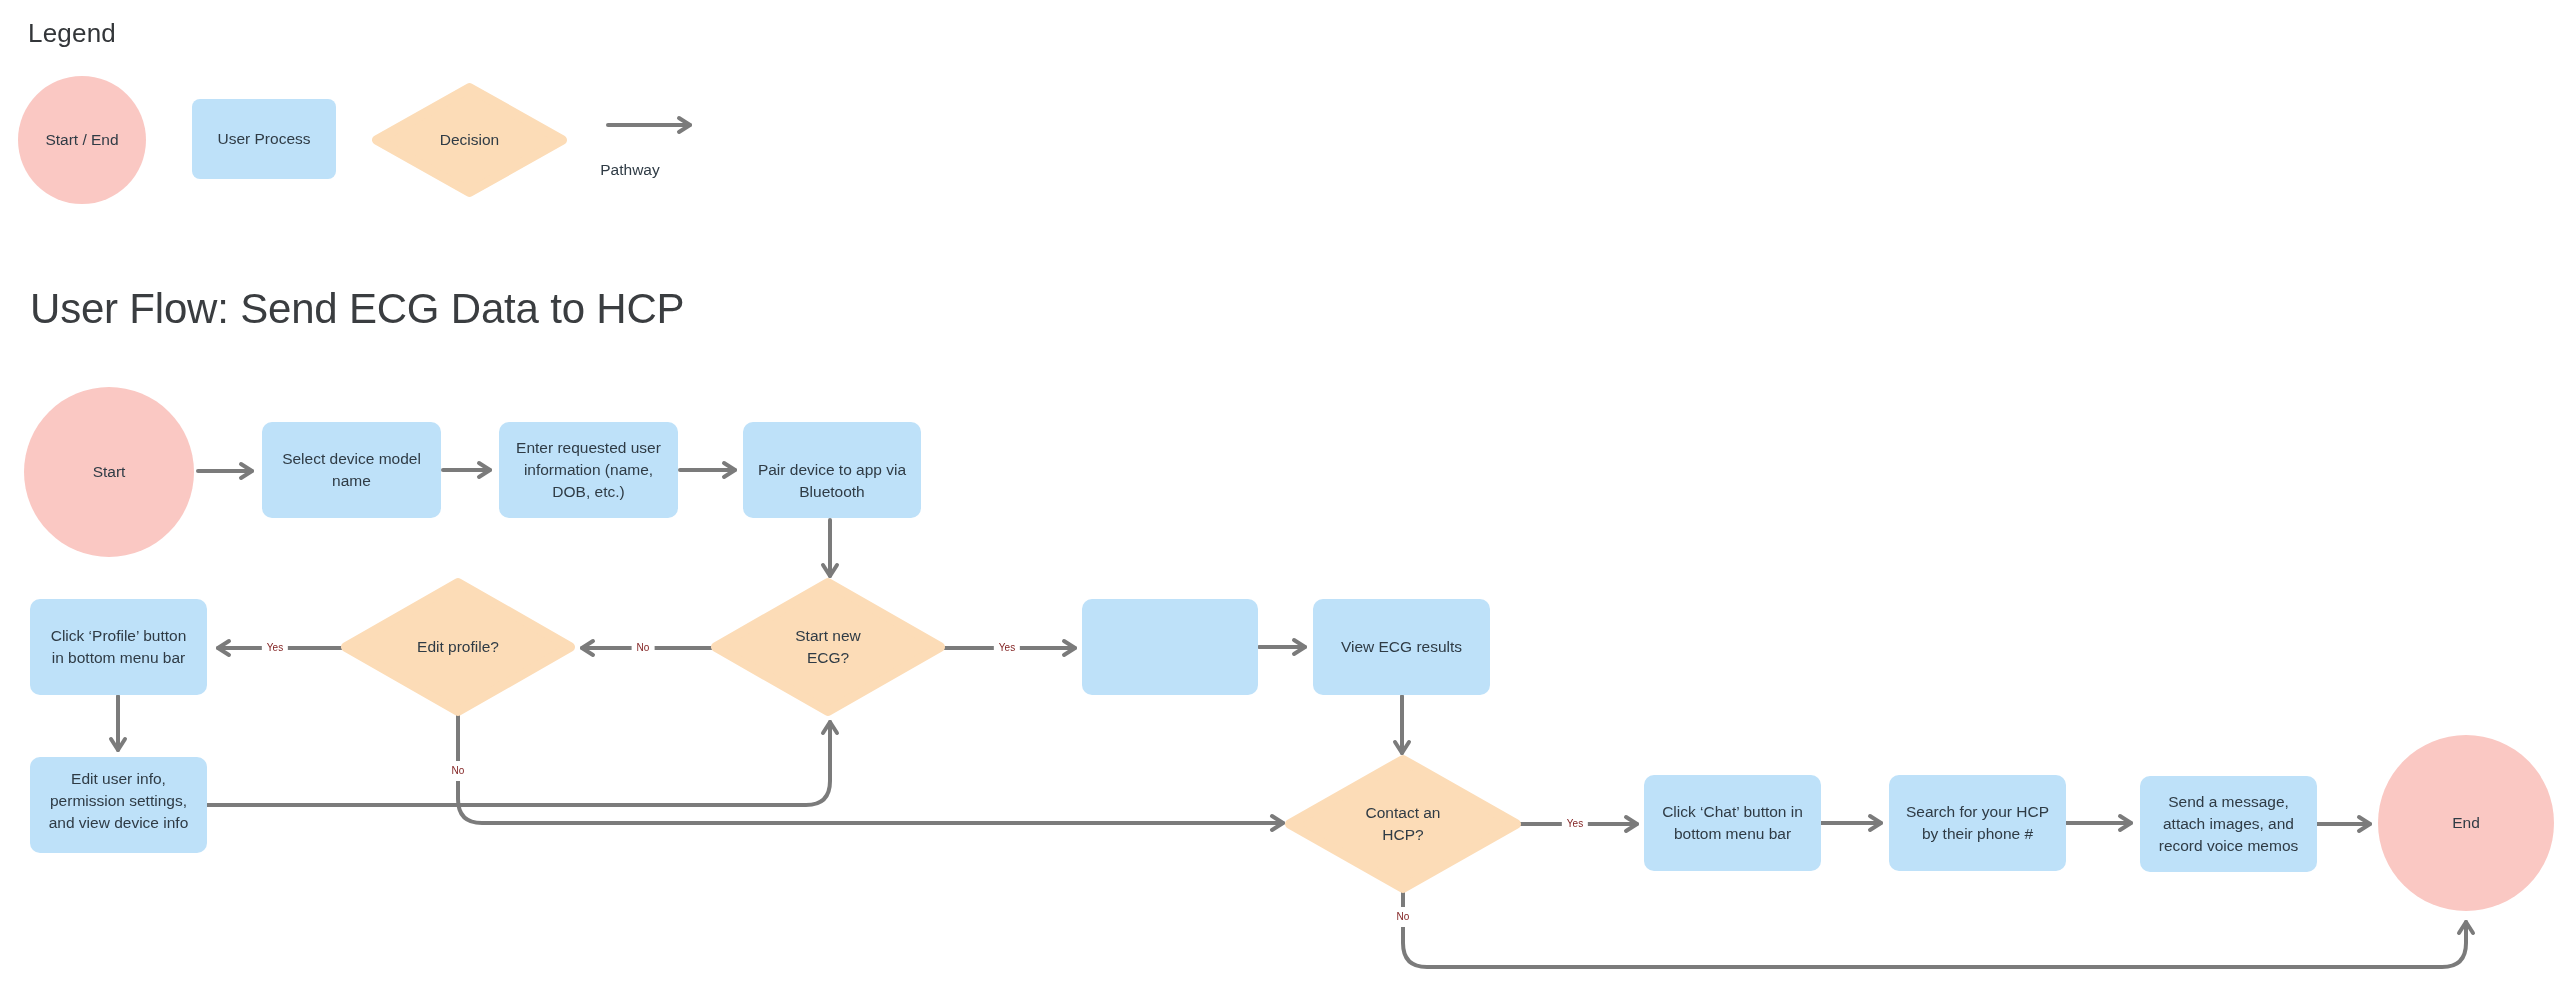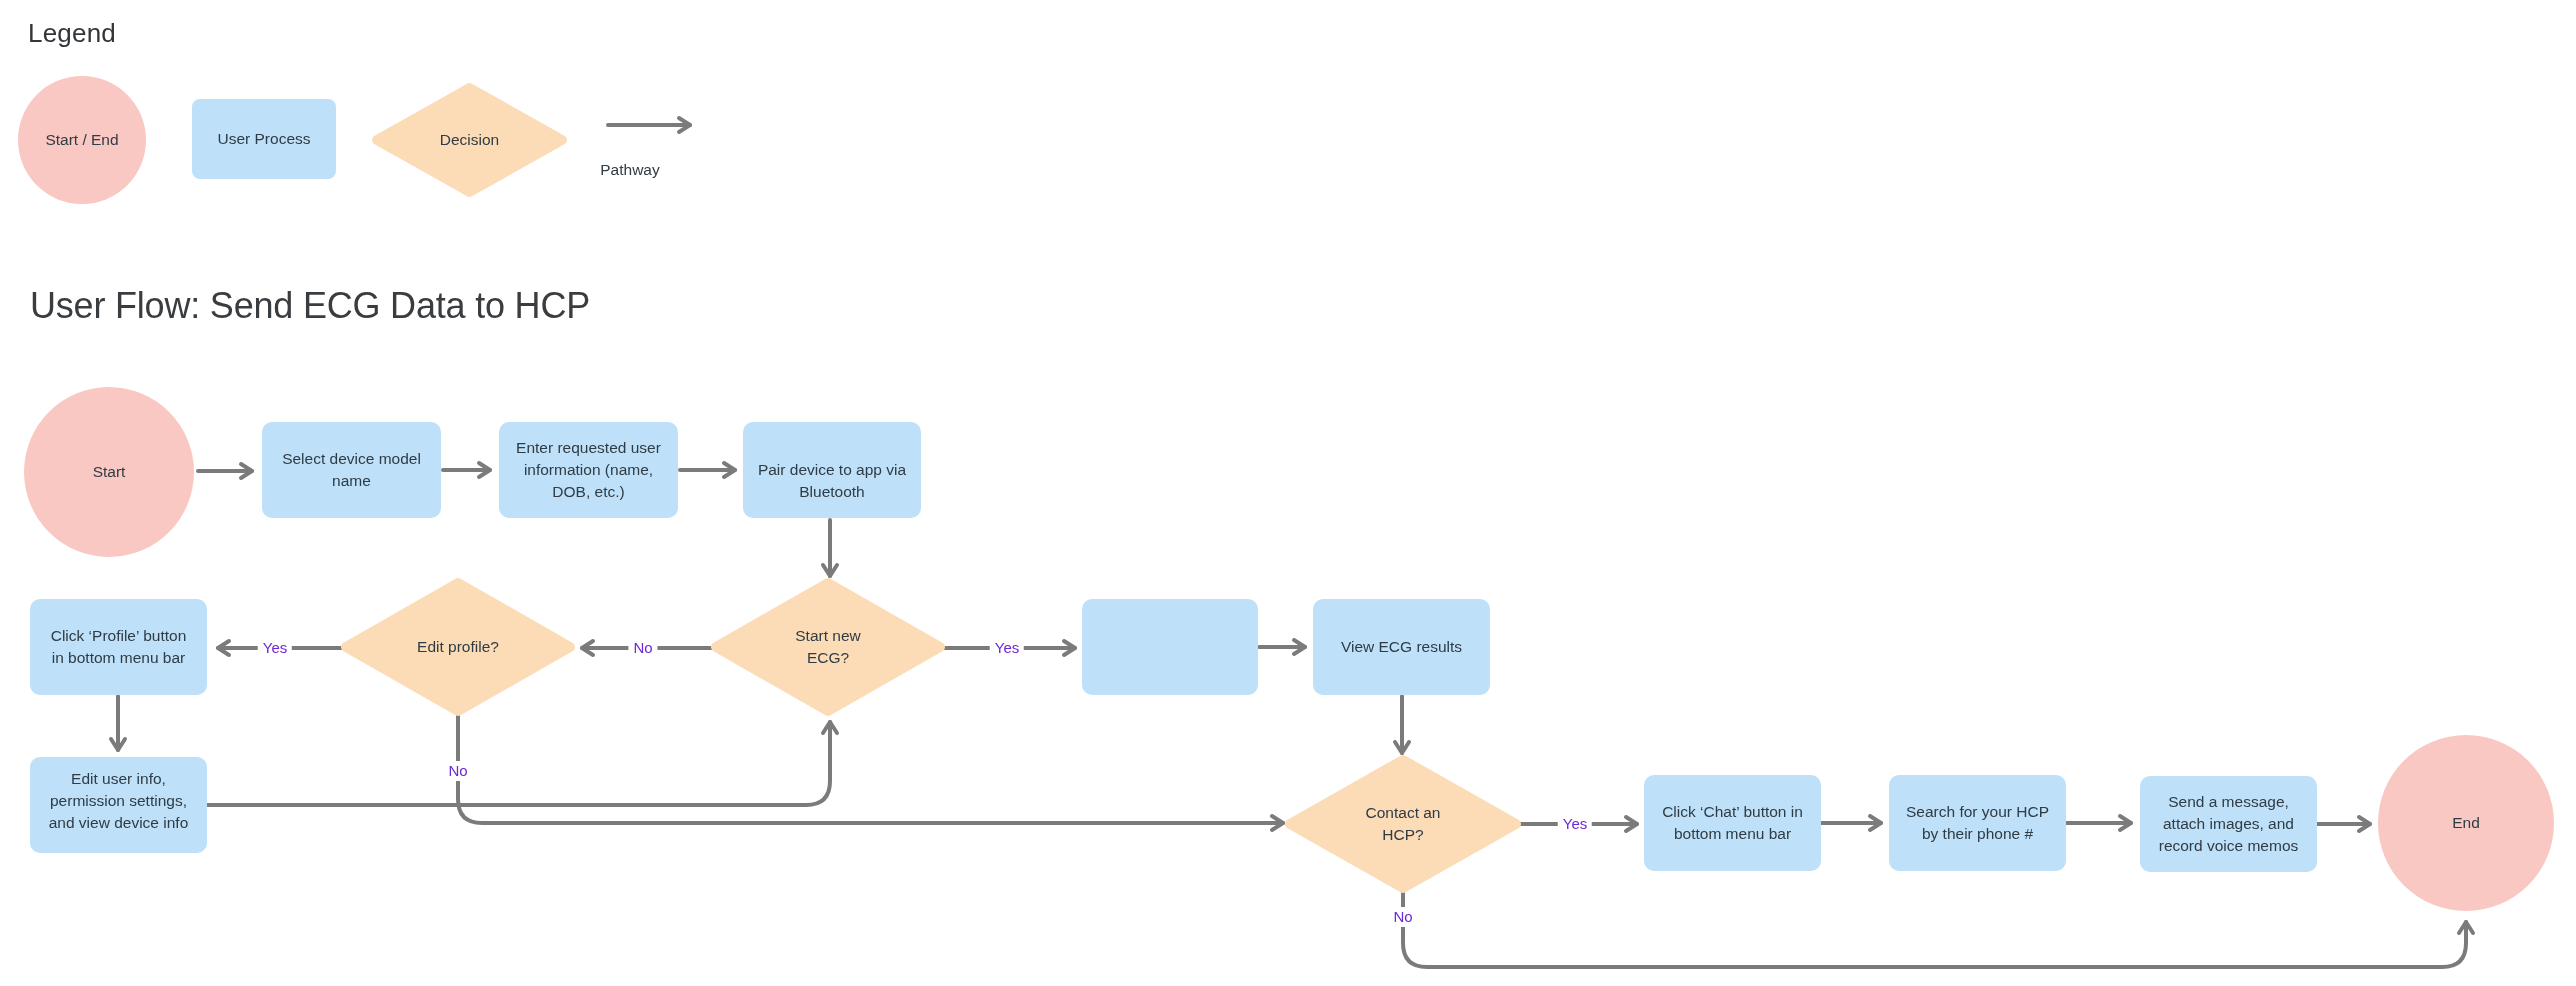--- a/index.html
+++ b/index.html
@@ -13,31 +13,31 @@
   }
   svg.flow-svg { position: absolute; left: 0; top: 0; }
   .edge { stroke: #7b7b7b; stroke-width: 4; fill: none; stroke-linecap: round; stroke-linejoin: round; }
   .diamond { stroke: #FCDCB7; stroke-width: 10; stroke-linejoin: round; }
   .legend-title {
     position: absolute; left: 28px; top: 18px;
     font-size: 26px; color: #333639; letter-spacing: 0.2px;
   }
   .page-title {
     position: absolute; left: 30px; top: 285px;
-    font-size: 36px; font-weight: 500; color: #3a3d40; letter-spacing: -0.2px;
+    font-size: 42px; font-weight: 500; color: #3a3d40; letter-spacing: -0.2px;
   }
   .nlabel {
     position: absolute; display: flex; align-items: center; justify-content: center;
     text-align: center; white-space: pre-line;
     font-size: 15.5px; line-height: 22px; color: #2f3b45;
   }
   .edge-label {
     position: absolute; transform: translate(-50%, -50%);
     background: #ffffff; padding: 0 5px;
-    font-size: 15px; color: #6d28d9; line-height: 20px;
+    font-size: 10px; color: #7f1d1d; line-height: 20px;
   }
 </style>
 </head>
 <body>
 
 <div class="canvas">
 
   <svg class="flow-svg" width="2576" height="986" viewBox="0 0 2576 986">
     <defs>
       <marker id="arrowhead" markerUnits="userSpaceOnUse" markerWidth="26" markerHeight="26" refX="15" refY="10" orient="auto">

